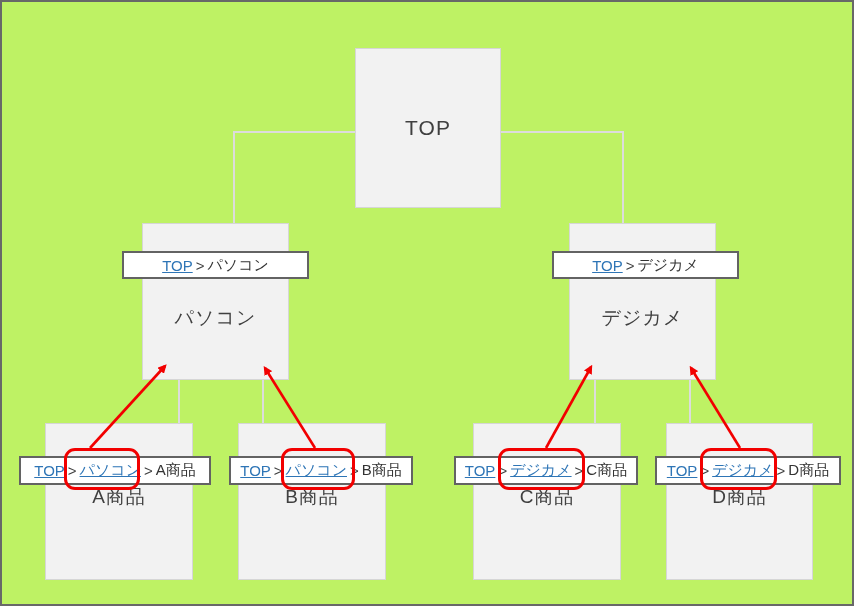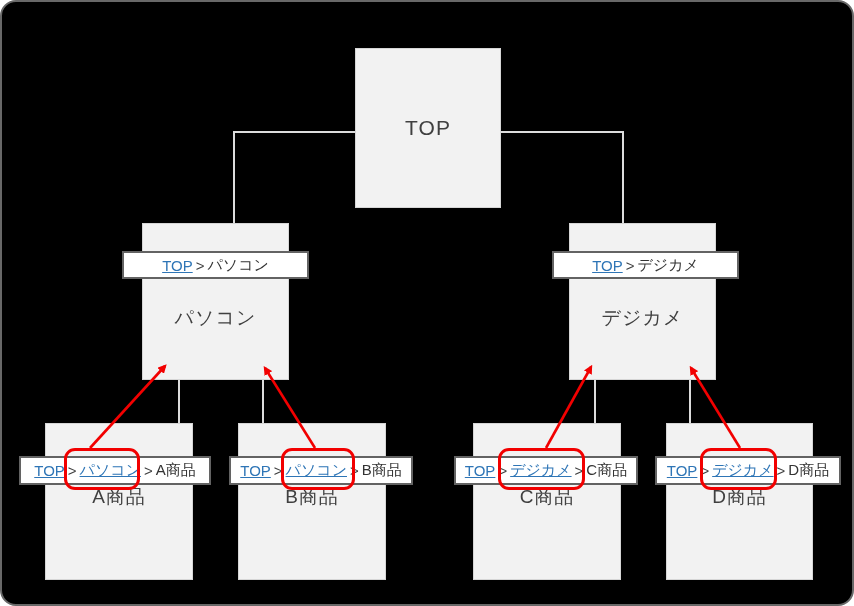--- a/index.html
+++ b/index.html
@@ -1,18 +1,18 @@
 <!DOCTYPE html>
 <html><head>
 <meta charset="utf-8">
 <style>
   html,body{margin:0;padding:0;background:#fff;}
   .stage{
     position:relative;width:854px;height:606px;box-sizing:border-box;
-    background:#000000;border:2px solid #686868;border-radius:16px;
+    background:#bef264;border:2px solid #686868;border-radius:0;
     font-family:"Liberation Sans",sans-serif;overflow:hidden;padding-left:36px;
   }
   
   .conn{position:absolute;background:#dcdcdc;z-index:1;}
   .conn.h{height:2px;}
   .conn.v{width:2px;}
   
   .gbox{
     position:absolute;background:#f2f2f2;border:1px solid #d6d6d6;
     display:flex;align-items:center;justify-content:center;

